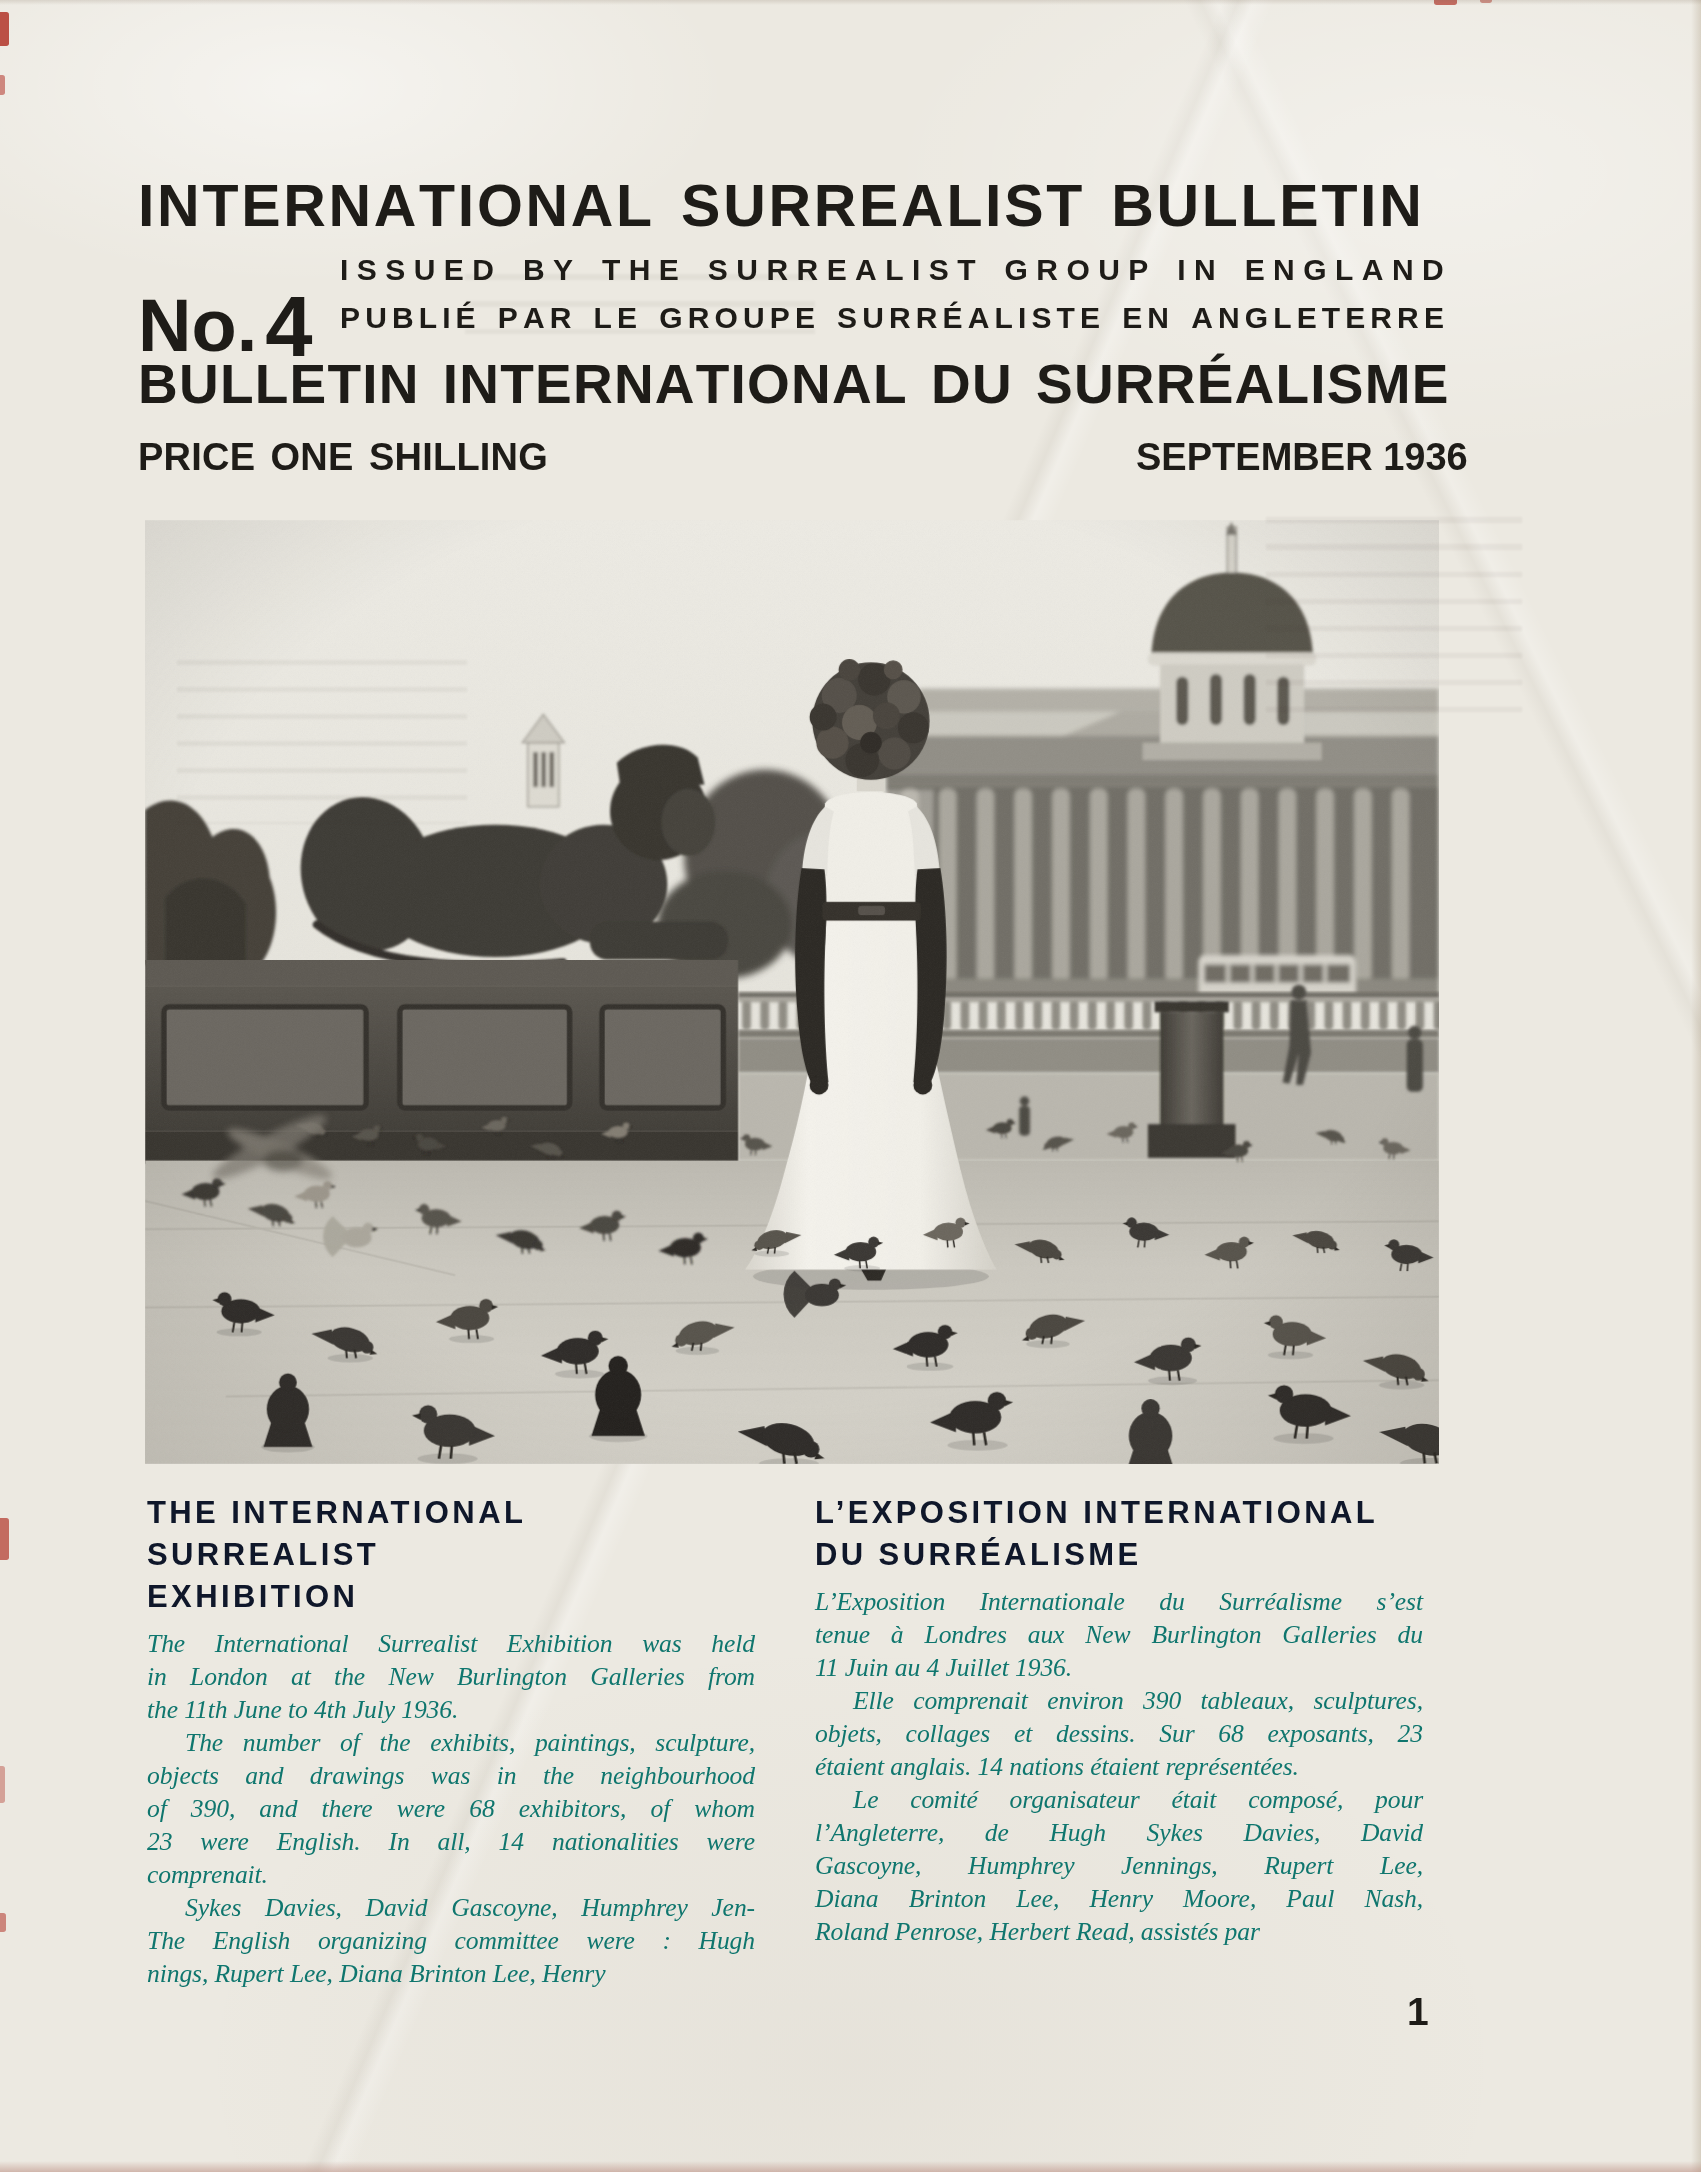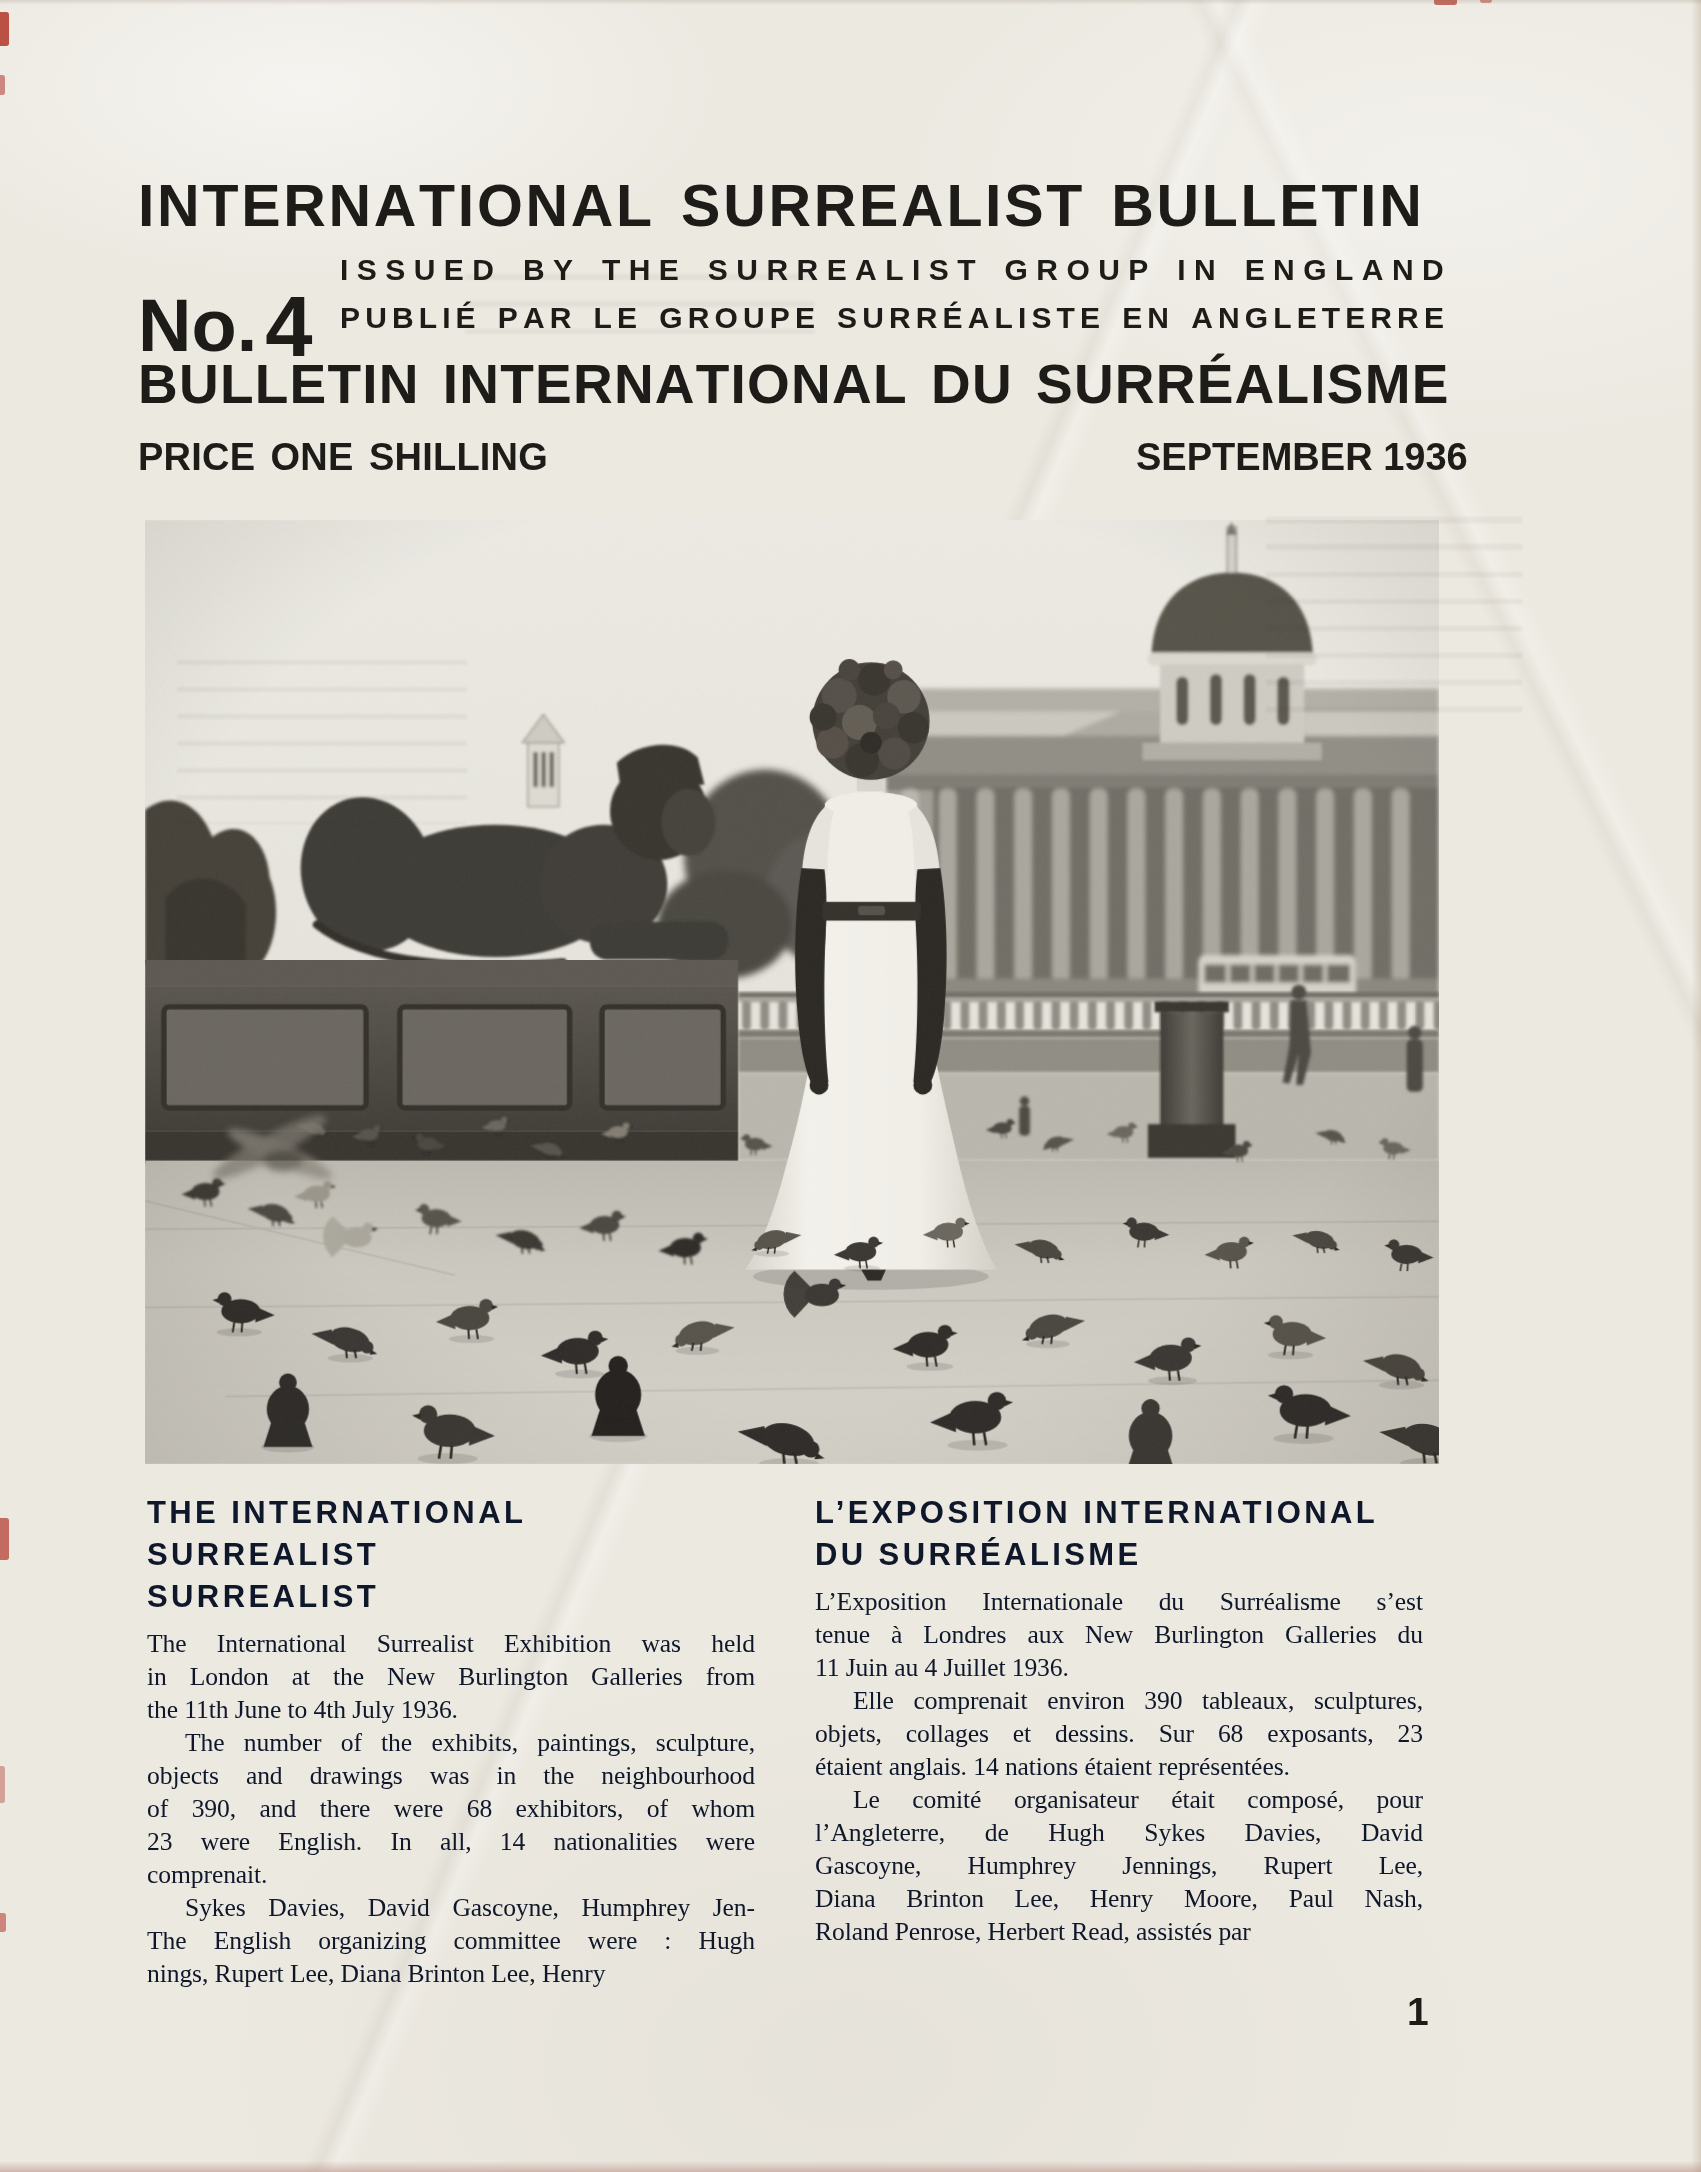--- a/index.html
+++ b/index.html
@@ -8,21 +8,21 @@
   
   #page::before{content:"";position:absolute;inset:0;pointer-events:none;
     background:
       radial-gradient(607px 283px at 18% 4%, rgba(255,255,255,.5), transparent 70%),
       radial-gradient(809px 404px at 85% 8%, rgba(255,255,255,.35), transparent 70%),
       radial-gradient(944px 607px at 50% 95%, rgba(120,105,85,.05), transparent 70%),
       linear-gradient(113deg, transparent 46.6%, rgba(90,80,60,.06) 47.2%, rgba(255,255,255,.25) 47.8%, transparent 48.6%),
       linear-gradient(64deg, transparent 81.2%, rgba(90,80,60,.05) 81.8%, rgba(255,255,255,.22) 82.4%, transparent 83.2%);
   }
   .sans{font-family:"Liberation Sans",sans-serif;font-weight:700;color:#1e1c18;}
-  .serif{font-family:"Liberation Serif",serif;color:#0f172a;}
+  .serif{font-family:"Liberation Serif",serif;color:#0f766e;font-style:italic;}
   .abs{position:absolute;}
   
   .ljust{display:flex;justify-content:space-between;line-height:1;white-space:pre;}
   .ljust span{display:block;}
   .ljust span.sp{width:.40em;}
   
   #m-title{left:138px;top:177px;width:1284px;font-size:59px;}
   #m-no4{left:138px;top:283px;font-size:74px;line-height:1;display:flex;align-items:center;}
   #m-no4 .four{font-size:85px;position:relative;top:1.3px;margin-left:8px;}
   #m-issued-en{left:340px;top:255px;width:1104px;font-size:30px;}
@@ -750,21 +750,21 @@
   </svg>
   </div>
 
   <div class="ghost" style="left:177px;top:642px;width:290px;height:182px;"></div>
   <div class="ghost" style="left:1266px;top:500px;width:256px;height:222px;"></div>
   <div class="ghost" style="left:465px;top:257px;width:350px;height:81px;"></div>
 
   <div class="abs col" id="col-left">
     <div class="sans colhead">
       <div>THE INTERNATIONAL SURREALIST</div>
-      <div>SURREALIST</div>
+      <div>EXHIBITION</div>
     </div>
     <div class="serif bodytext">
         <div class="para">
           <div class="bodyline">The International Surrealist Exhibition was held</div>
           <div class="bodyline">in London at the New Burlington Galleries from</div>
           <div class="bodyline last">the 11th June to 4th July 1936.</div>
         </div>
         <div class="para indent">
           <div class="bodyline">The number of the exhibits, paintings, sculpture,</div>
           <div class="bodyline">objects and drawings was in the neighbourhood</div>

